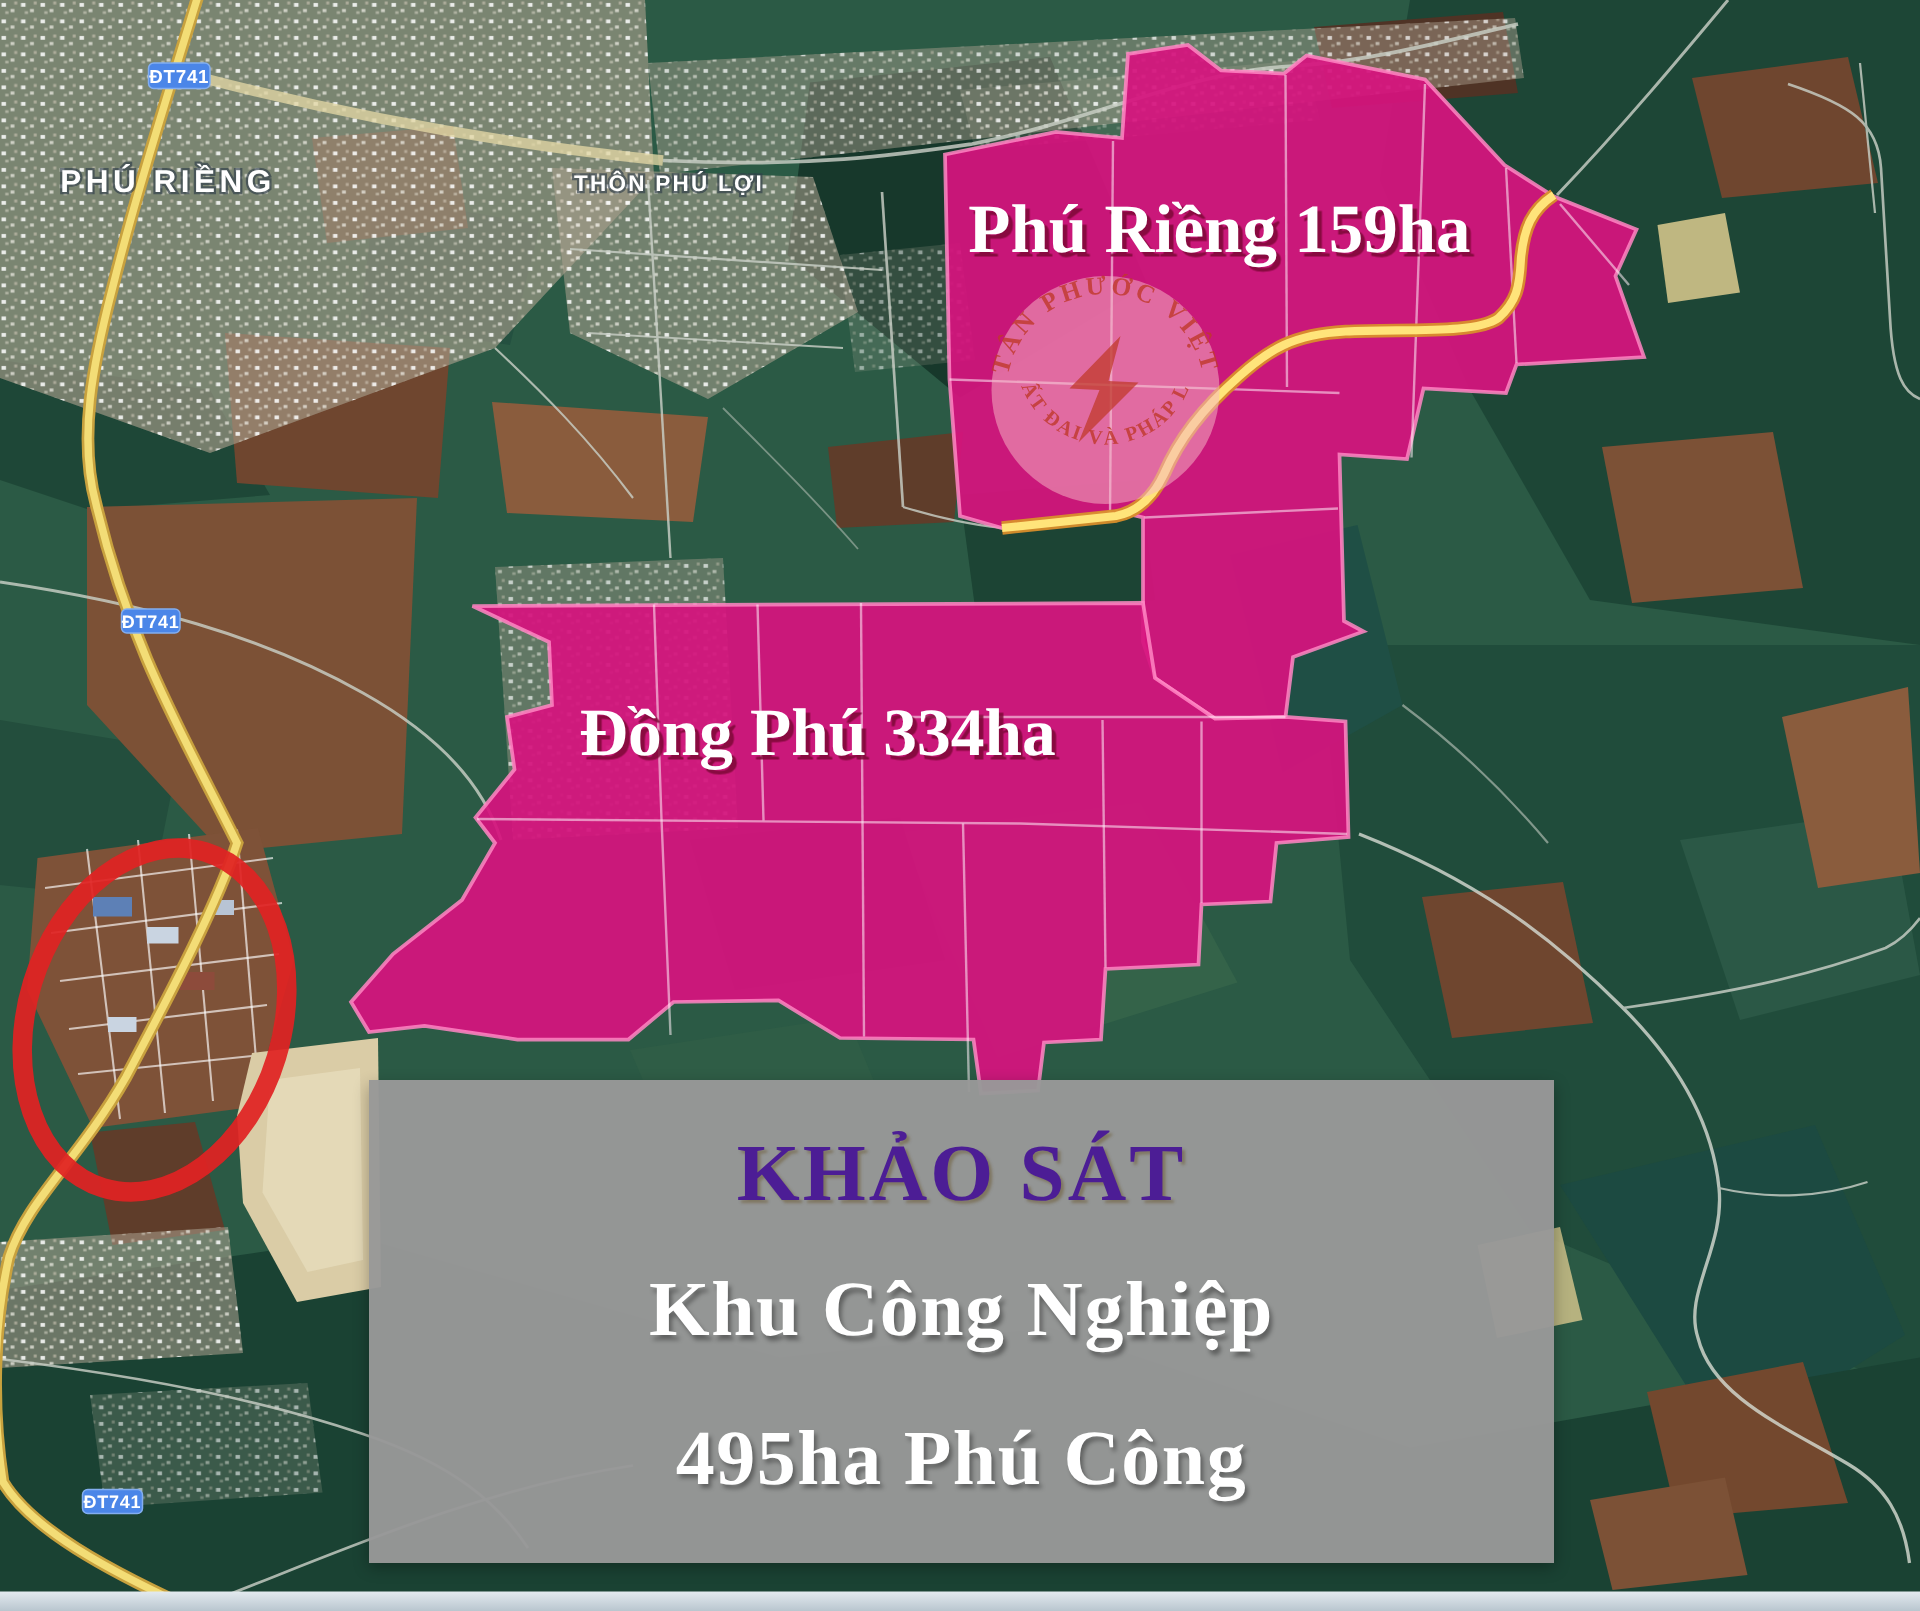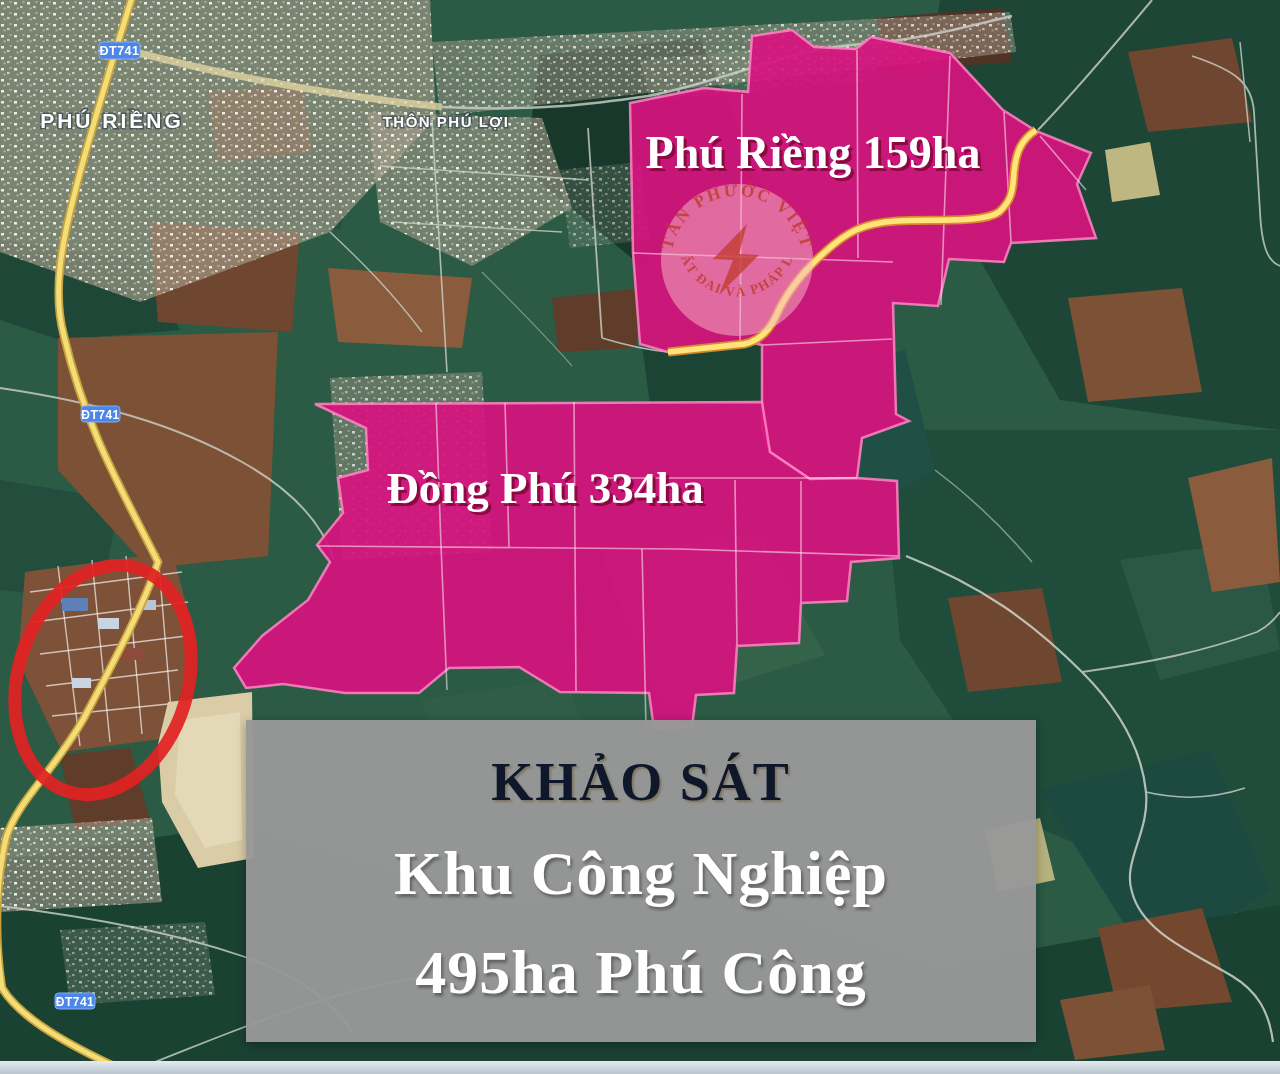--- a/index.html
+++ b/index.html
@@ -10,23 +10,23 @@
              paint-order:stroke;stroke:#2f3e49;stroke-opacity:.65;stroke-width:3px;}
   .badge-text{font-family:"Liberation Sans",sans-serif;font-weight:bold;fill:#ffffff;}
   .area-label{font-family:"Liberation Serif",serif;font-weight:bold;fill:#ffffff;
               filter:drop-shadow(3px 3px 0 rgba(125,8,54,.85));}
   .wm-arc{font-family:"Liberation Serif",serif;font-weight:bold;fill:#c0392b;opacity:.8;}
   .banner{position:absolute;left:246px;top:720px;width:790px;height:322px;
           background:rgba(152,152,152,.97);display:flex;flex-direction:column;
           align-items:center;justify-content:center;text-align:center;
           font-family:"Liberation Serif",serif;font-weight:bold;
           box-shadow:0 3px 10px rgba(0,0,0,.3);}
-  .banner-title{color:#0f172a;font-size:54px;line-height:84px;letter-spacing:2px;
+  .banner-title{color:#4c1d95;font-size:54px;line-height:84px;letter-spacing:2px;
                 text-shadow:2px 2px 2px rgba(90,60,0,.35);}
-  .banner-line{color:#ffffff;font-size:62px;line-height:99px;letter-spacing:1px;
+  .banner-line{color:#ffffff;font-size:52px;line-height:99px;letter-spacing:1px;
                text-shadow:2px 3px 3px rgba(0,0,0,.35);}
   .bottom-edge{position:absolute;left:0;right:0;bottom:0;height:13px;
                background:linear-gradient(180deg,#e3eaef,#b9c6cf);}
 </style>
 </head>
 <body>
 
 <div class="stage">
 
 <svg width="1280" height="1074" viewBox="0 0 1280 1074">

